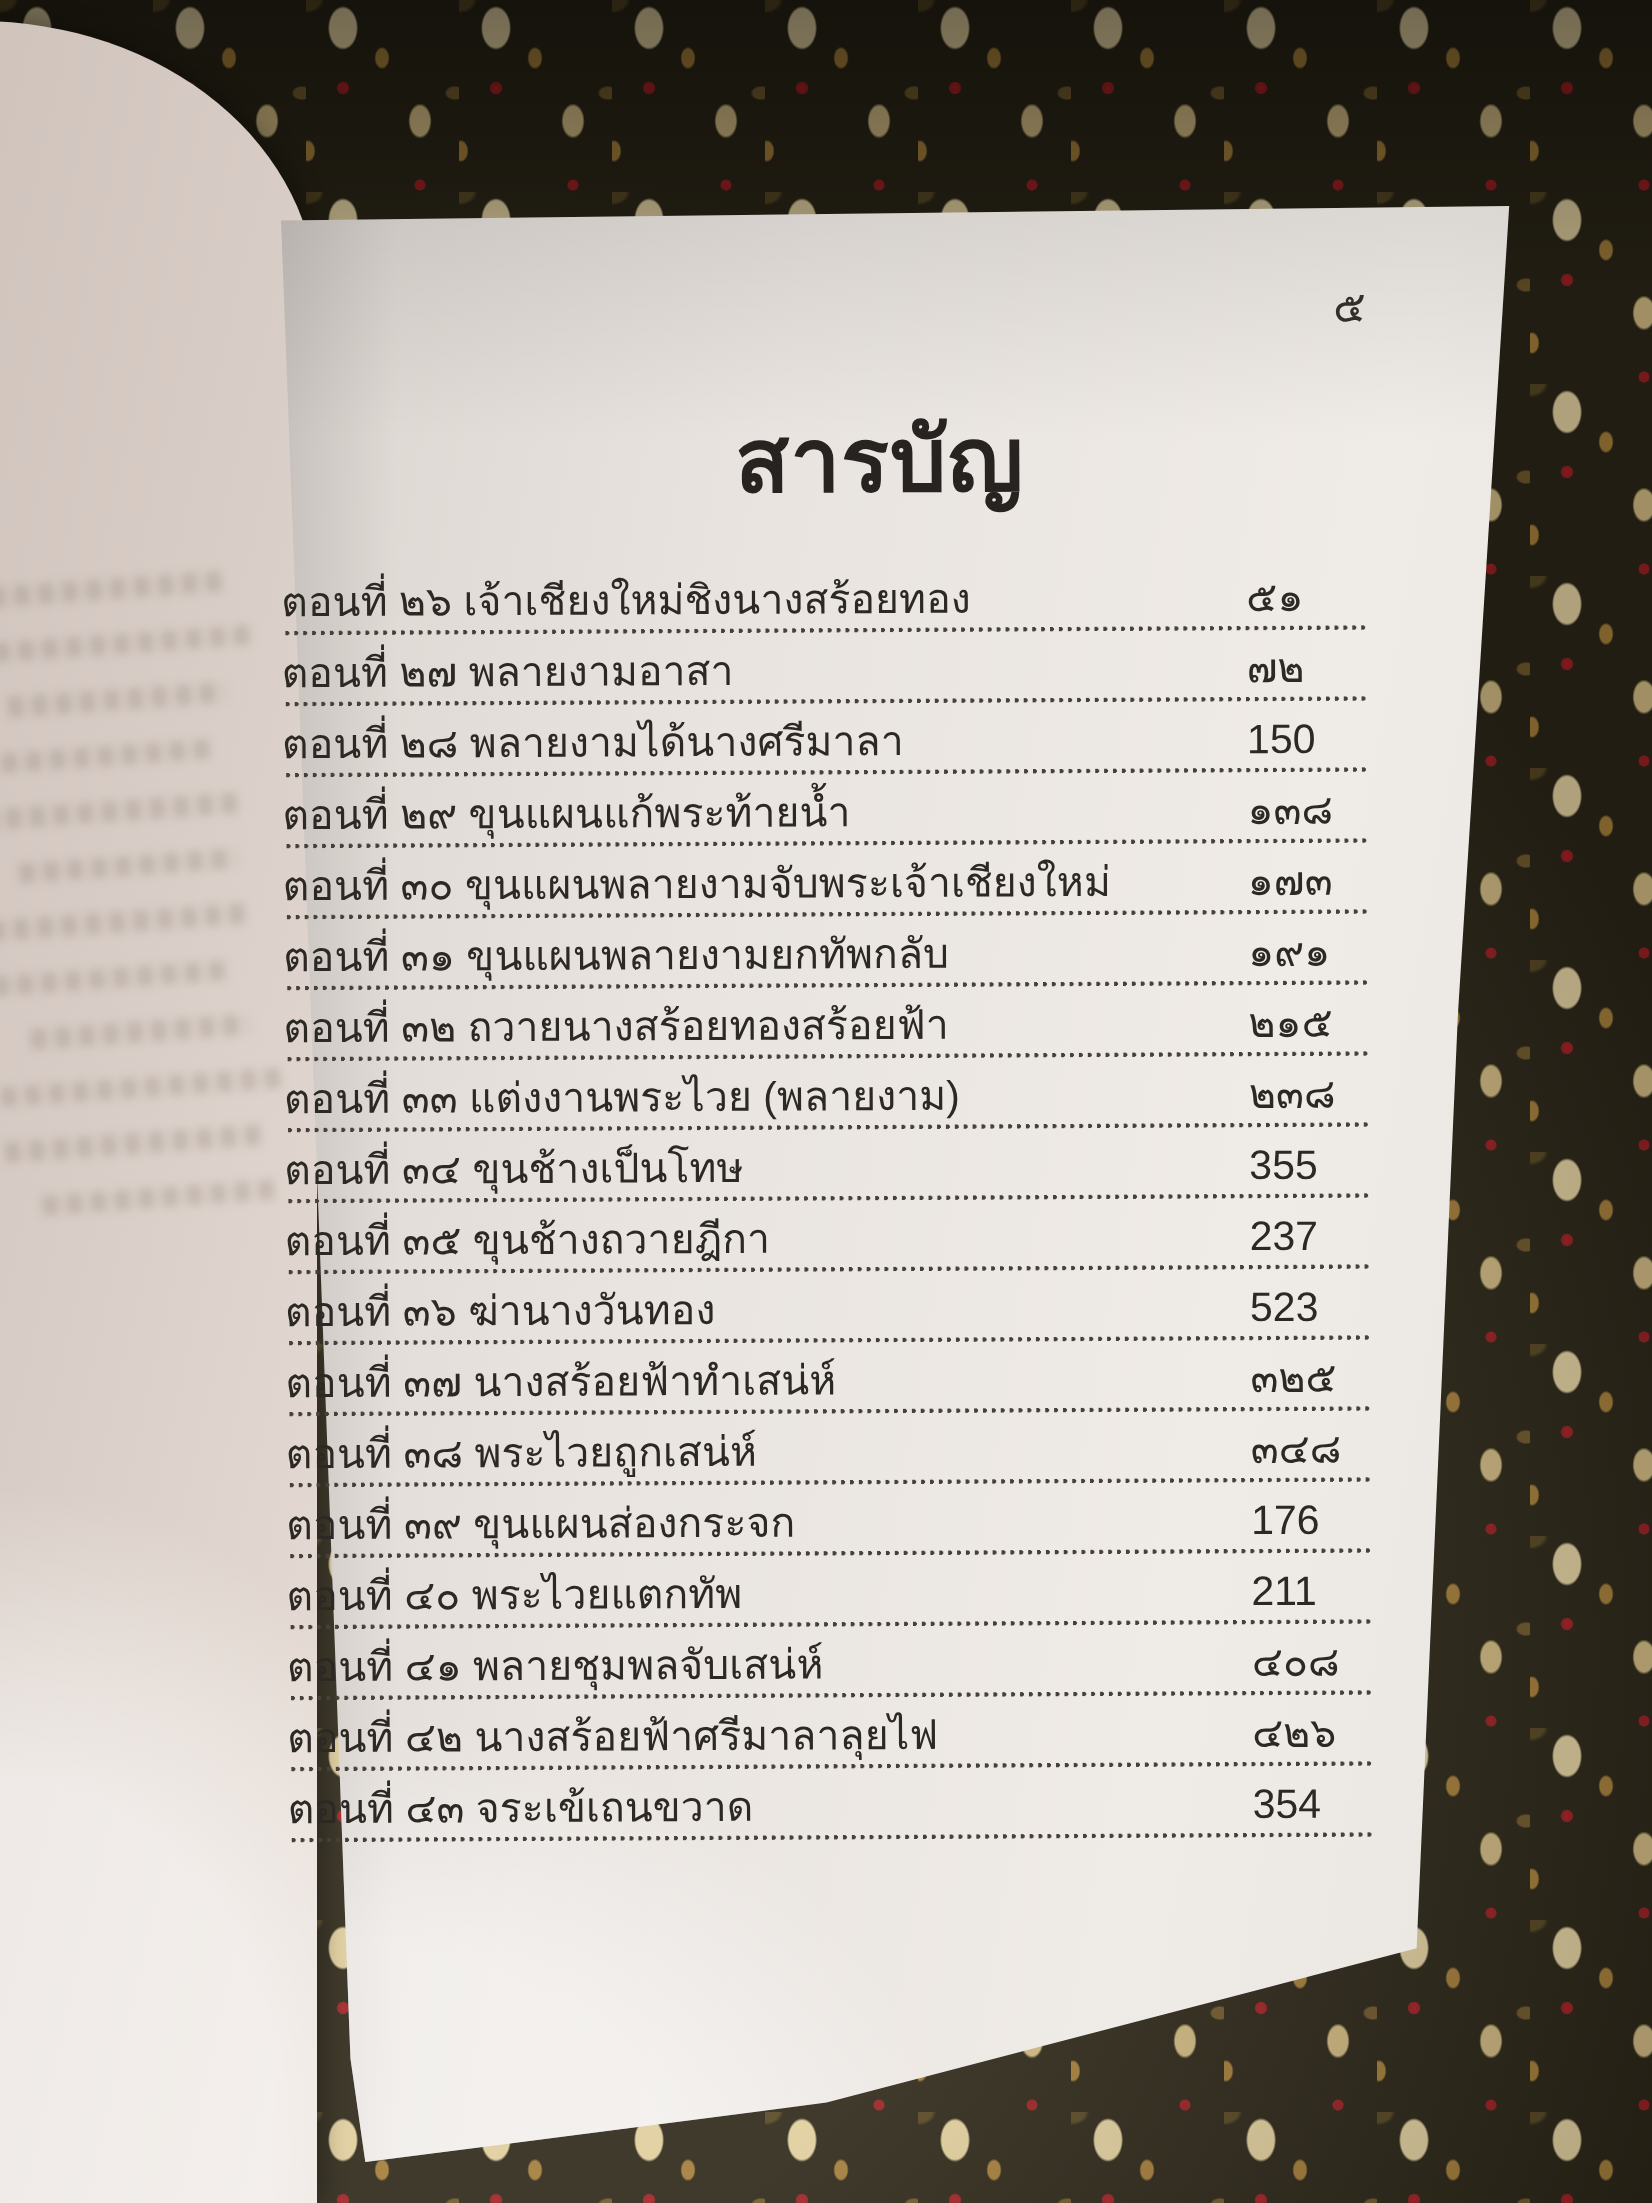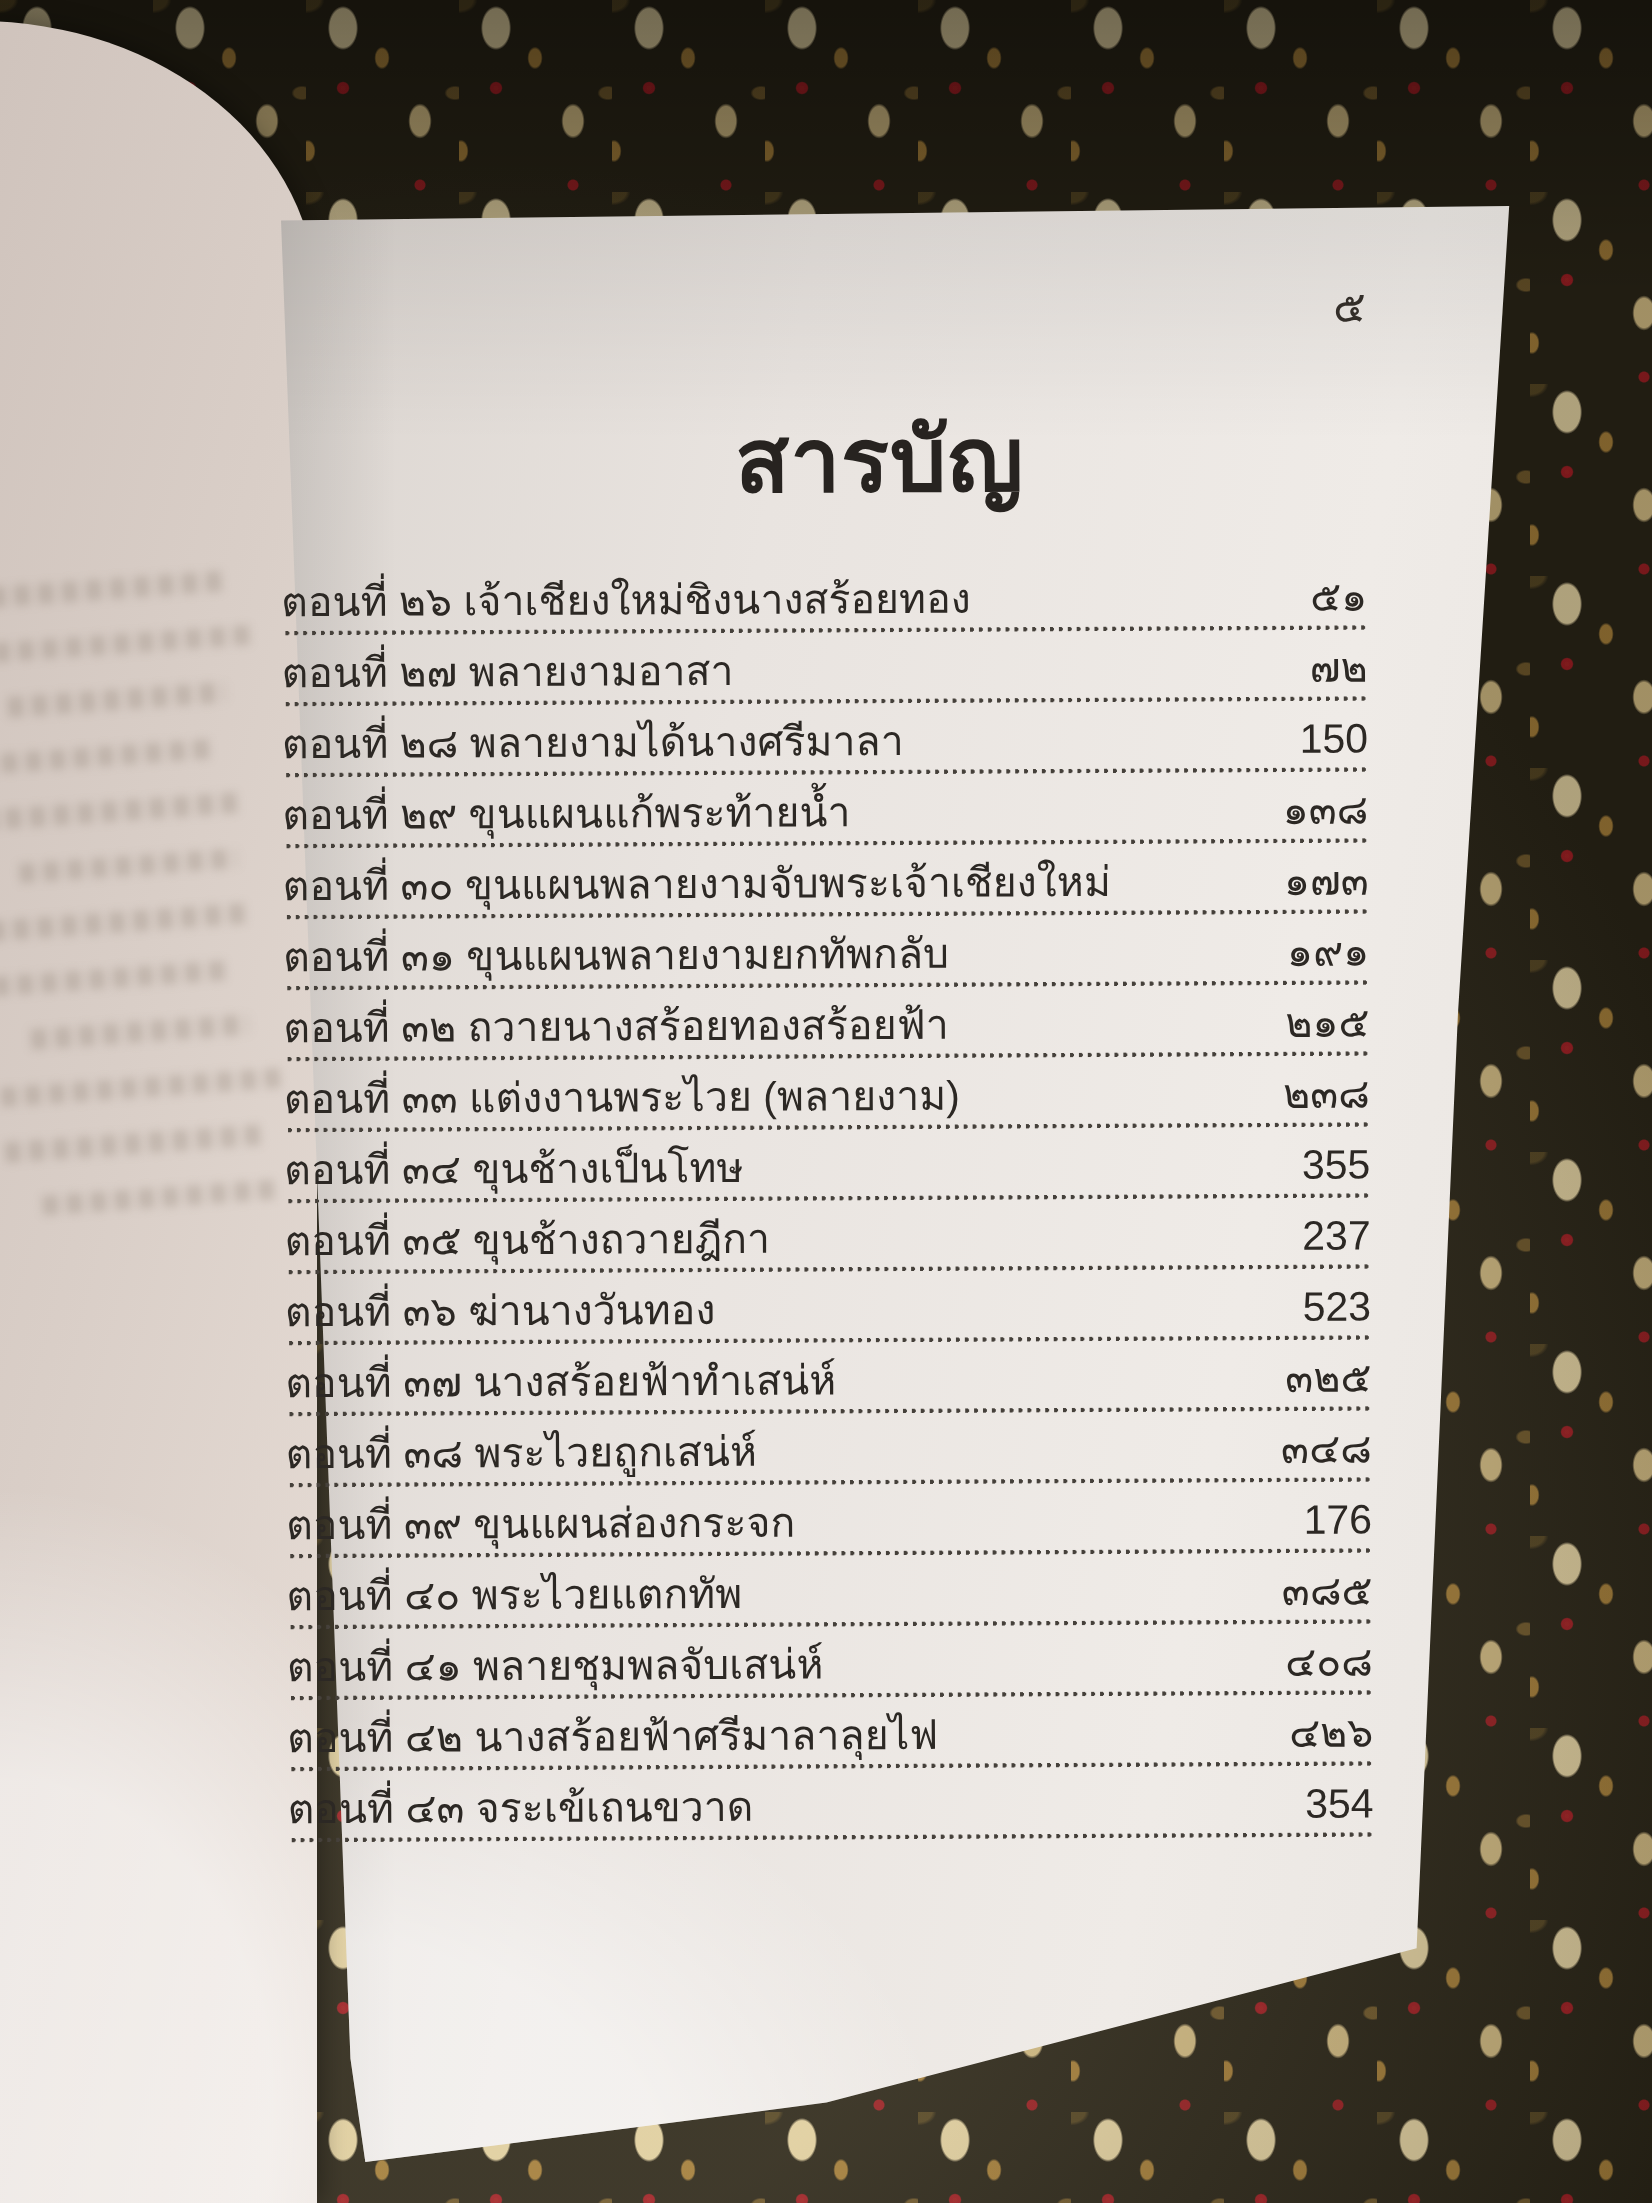--- a/index.html
+++ b/index.html
@@ -79,21 +79,21 @@
     position:relative;height:71px;
     display:flex;justify-content:space-between;align-items:flex-end;
     padding-bottom:11.2px;box-sizing:border-box;
   }
   .toc-row .dots{
     position:absolute;left:1.9px;right:0;bottom:0;height:5.6px;
     background-image:radial-gradient(circle 2.2px at 3.7px 2.8px, #45403a 98%, transparent);
     background-size:8.9px 5.6px;background-repeat:repeat-x;
   }
   .toc-label{font-size:41px;line-height:1.1;white-space:nowrap;}
-  .toc-page{font-size:41px;line-height:1.1;text-align:right;min-width:121px;}
+  .toc-page{font-size:41px;line-height:1.1;min-width:121px;}
 </style>
 </head>
 <body>
 
 <div class="photo">
   <div class="fabric-shade"></div>
 
   <div class="left-page">
     <div class="ghost">
       <div class="ghost-line"></div>
@@ -182,21 +182,21 @@
           <span class="toc-page">๓๔๘</span>
           <span class="dots"></span>
         </div>
         <div class="toc-row">
           <span class="toc-label">ตอนที่ ๓๙ ขุนแผนส่องกระจก</span>
           <span class="toc-page">176</span>
           <span class="dots"></span>
         </div>
         <div class="toc-row">
           <span class="toc-label">ตอนที่ ๔๐ พระไวยแตกทัพ</span>
-          <span class="toc-page">๓๘๕</span>
+          <span class="toc-page">211</span>
           <span class="dots"></span>
         </div>
         <div class="toc-row">
           <span class="toc-label">ตอนที่ ๔๑ พลายชุมพลจับเสน่ห์</span>
           <span class="toc-page">๔๐๘</span>
           <span class="dots"></span>
         </div>
         <div class="toc-row">
           <span class="toc-label">ตอนที่ ๔๒ นางสร้อยฟ้าศรีมาลาลุยไฟ</span>
           <span class="toc-page">๔๒๖</span>

